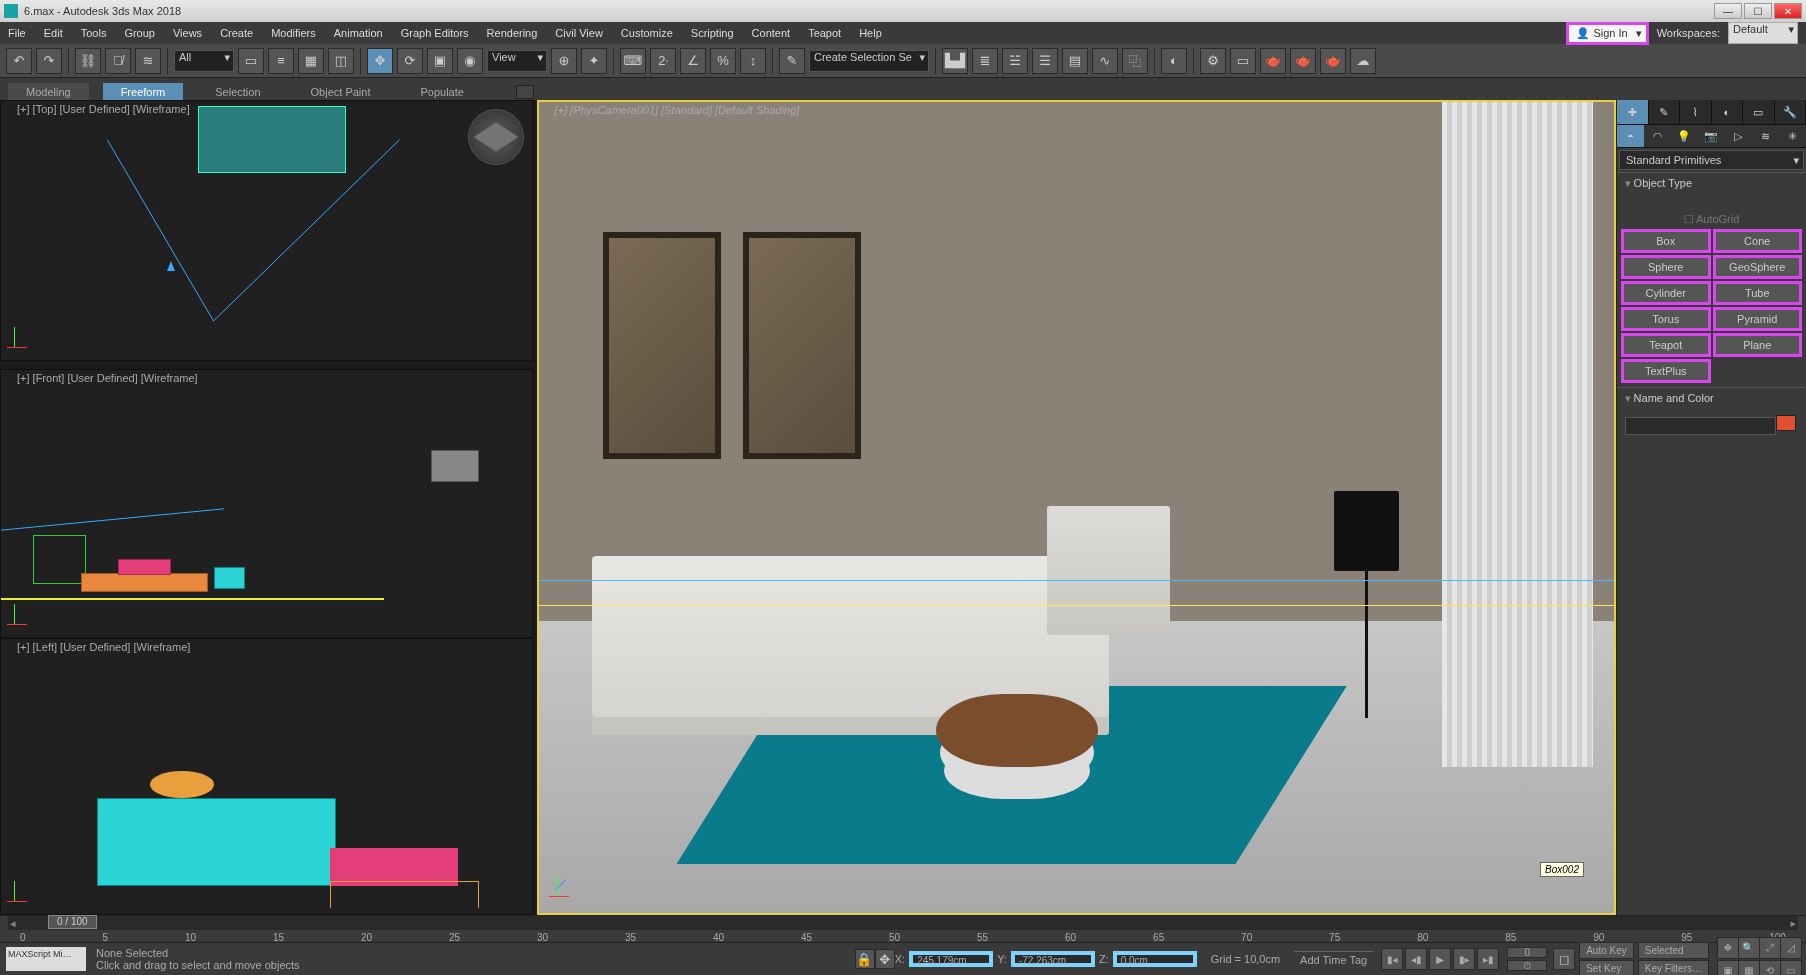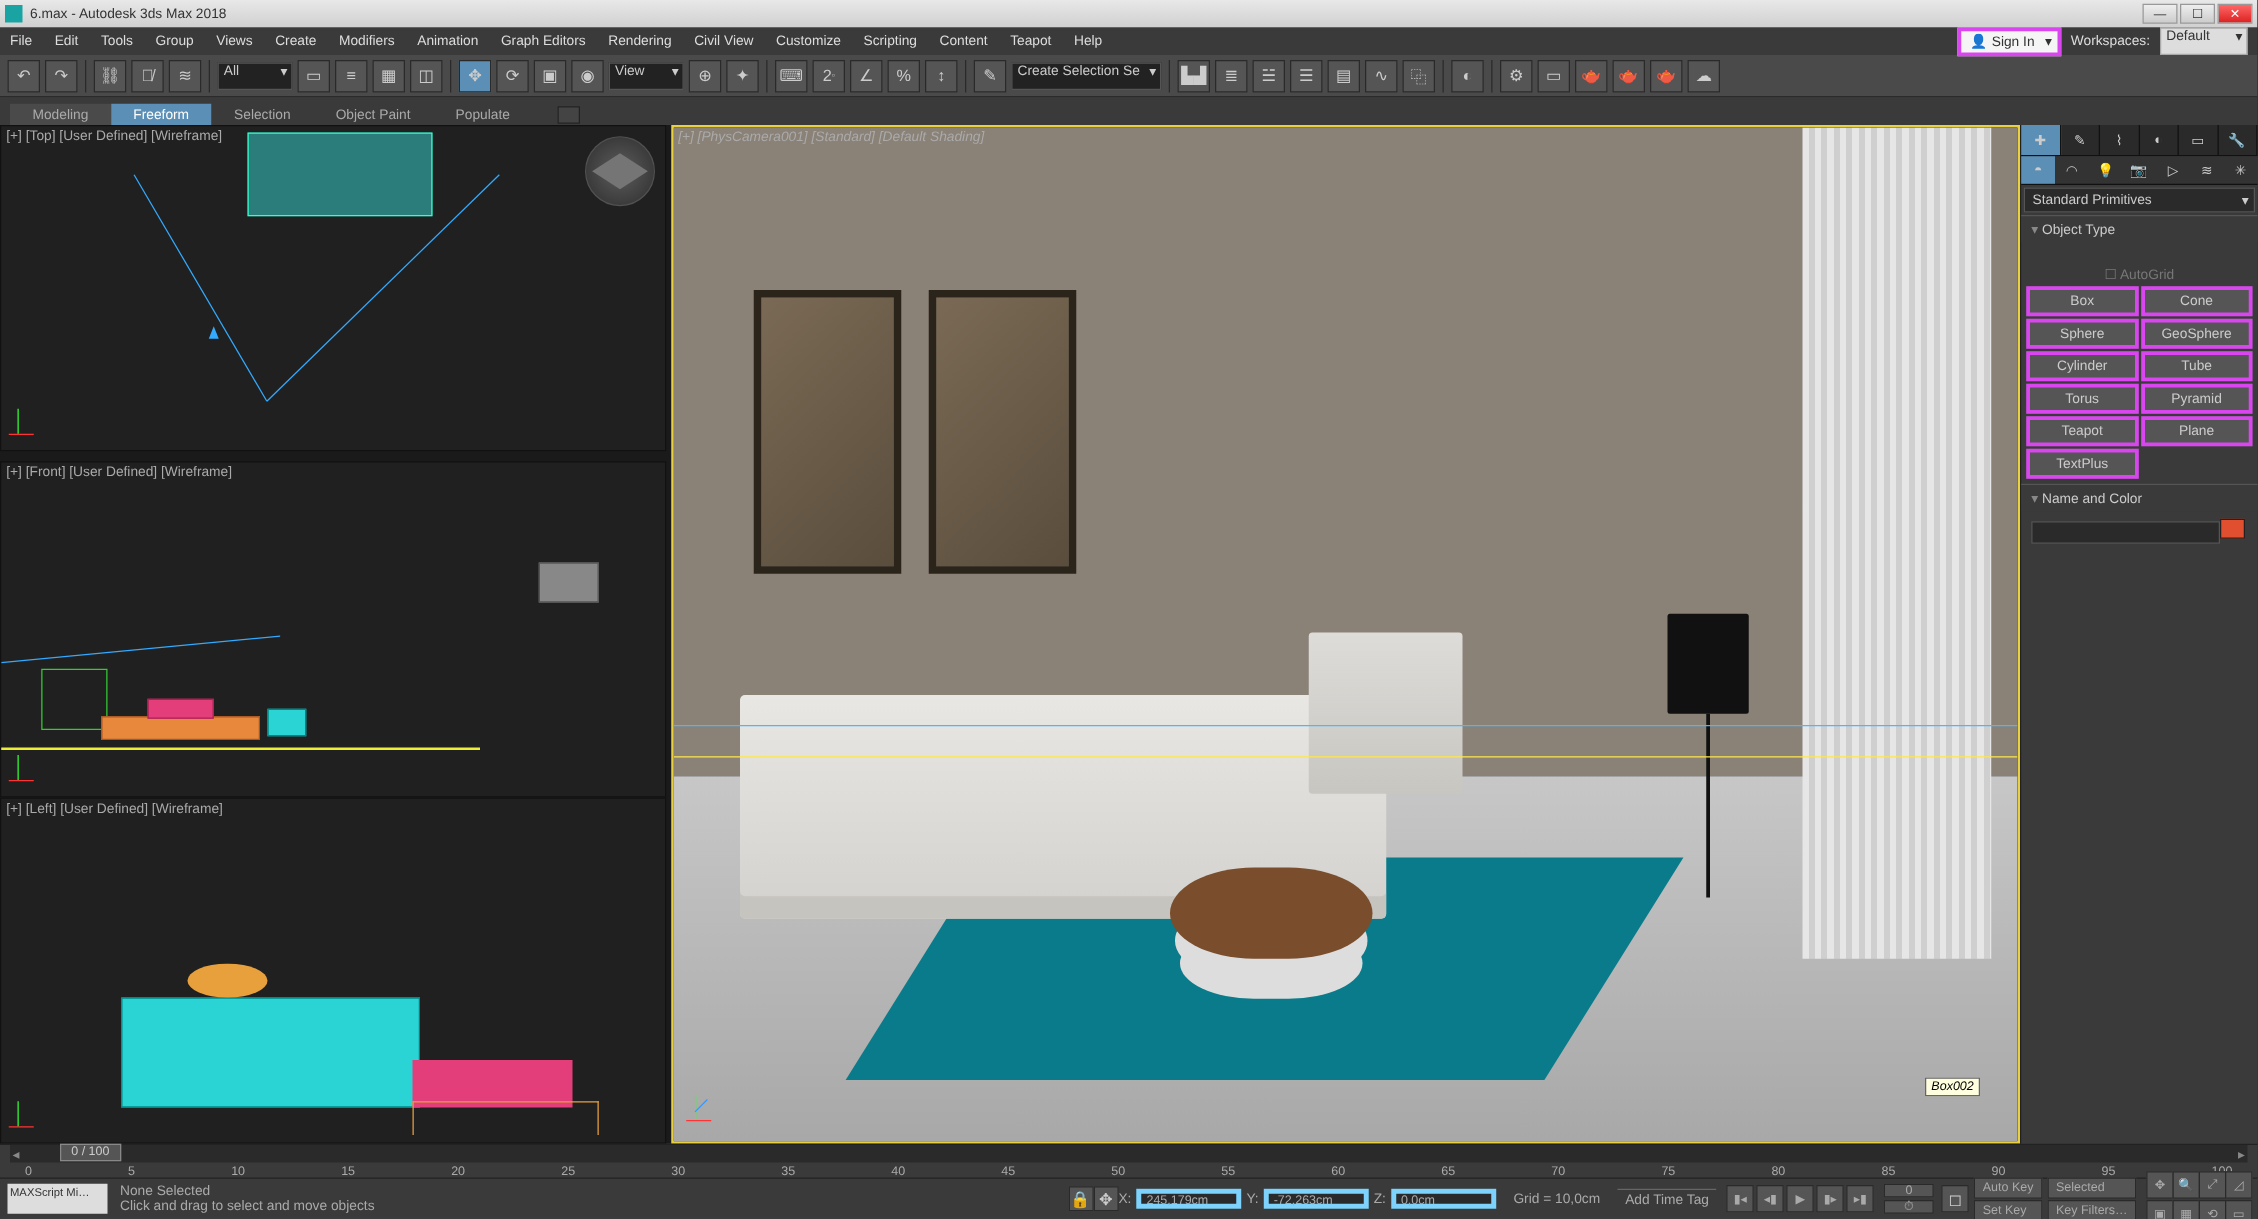--- a/index.html
+++ b/index.html
@@ -11,29 +11,29 @@
 .menu-bar { height: 22px; background: #3a3a3a; display: flex; align-items: center; padding: 0 8px; gap: 18px; color: #ddd; }
 .menu-bar .right { margin-left: auto; display:flex; gap:8px; align-items:center;}
 .sign-in { background:#f5f5f5; color:#333; padding:2px 18px 2px 8px; border:3px solid #d946ef; position:relative;}
 .sign-in::after{content:"▾"; position:absolute; right:4px;}
 .main-toolbar { height: 34px; background: #4a4a4a; border-bottom: 1px solid #222; display: flex; align-items: center; padding: 0 6px; gap: 4px; }
 .tb-btn { width: 26px; height: 26px; background: #555; border:1px solid #2a2a2a; display:inline-flex; align-items:center; justify-content:center; color:#ccc; font-size:13px;}
 .tb-btn.accent{ background:#5b8fb5;}
 .tb-drop { height:22px; background:#222; color:#ccc; border:1px solid #555; padding:0 14px 0 4px; font-size:11px; position:relative; min-width:60px;}
 .tb-drop::after{content:"▾"; position:absolute; right:3px;}
 .sep{ width:1px; height:26px; background:#2a2a2a; margin:0 2px;}
-.ribbon { height: 28px; background: #3a3a3a; display: flex; align-items: center; padding: 0 8px; gap: 0; color: #aaa;}
+.ribbon { height: 28px; background: #3a3a3a; display: flex; align-items: center; padding: 0 8px; gap: 14px; color: #aaa;}
 .ribbon .rtab{ padding: 3px 18px; }
 .ribbon .rtab.active{ background:#5b8fb5; color:#fff;}
 .ribbon .rtab.dim{ background:#4a4a4a;}
 .workspace { position: absolute; top: 100px; bottom: 60px; left: 0; right: 0; display: flex; }
 .viewports { flex: 1; position: relative; background: #1a1a1a; }
 .vp { position: absolute; background: #202020; border: 1px solid #111; }
 .vp.active { border: 2px solid #e8d040; font-style: italic; }
-.vp-label { position: absolute; top: 2px; left: 4px; color: #aaa; font-size: 11px; z-index:5;}
+.vp-label { position: absolute; top: 2px; left: 16px; color: #aaa; font-size: 11px; z-index:5;}
 .command-panel { width: 190px; background: #3a3a3a; border-left: 1px solid #222; display:flex; flex-direction:column;}
 .cp-tabs { display:flex; background:#2a2a2a; border-bottom:1px solid #111;}
 .cp-tab { flex:1; height:24px; display:flex; align-items:center; justify-content:center; border-right:1px solid #111;}
 .cp-tab.active{ background:#5b8fb5;}
 .cp-subtabs { display:flex; background:#333; border-bottom:1px solid #111;}
 .cp-sub { flex:1; height:22px; display:flex; align-items:center; justify-content:center;}
 .cp-sub.active{ background:#5b8fb5;}
 .cp-drop{ background:#2a2a2a; color:#ccc; padding:3px 6px; border:1px solid #555; margin:2px; position:relative;}
 .cp-drop::after{content:"▾"; position:absolute; right:4px;}
 .rollout-head{ background:#3a3a3a; padding:4px 8px; color:#ccc; border-top:1px solid #555; cursor:pointer;}

